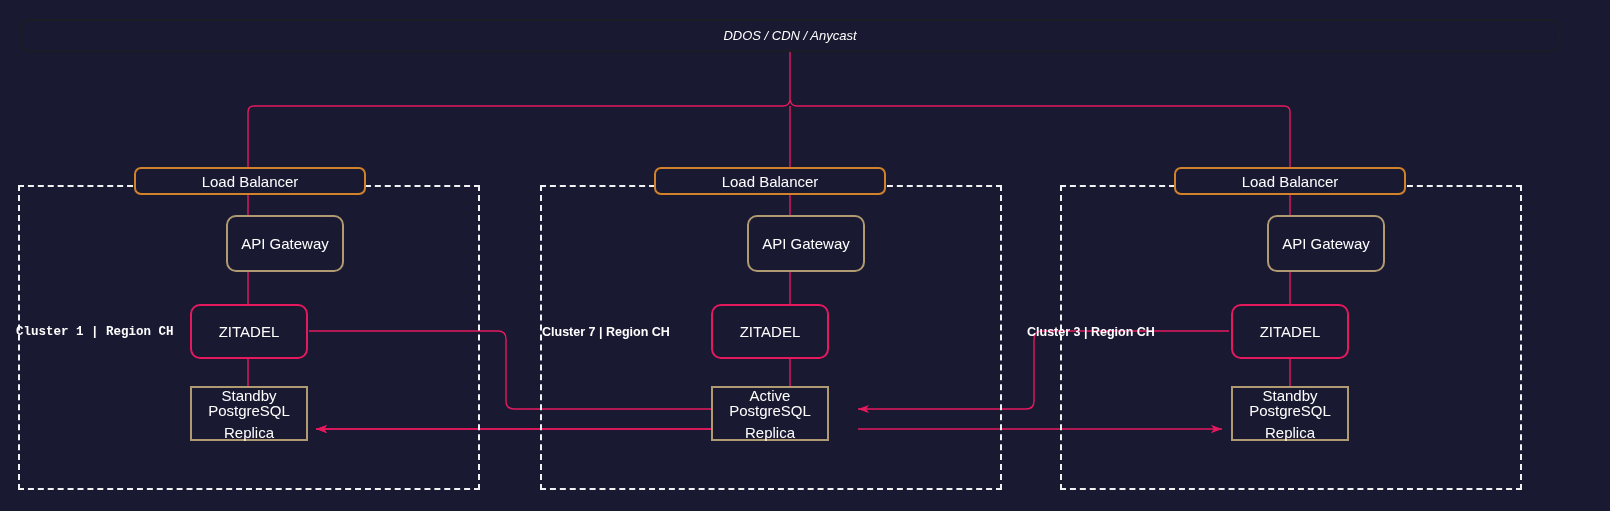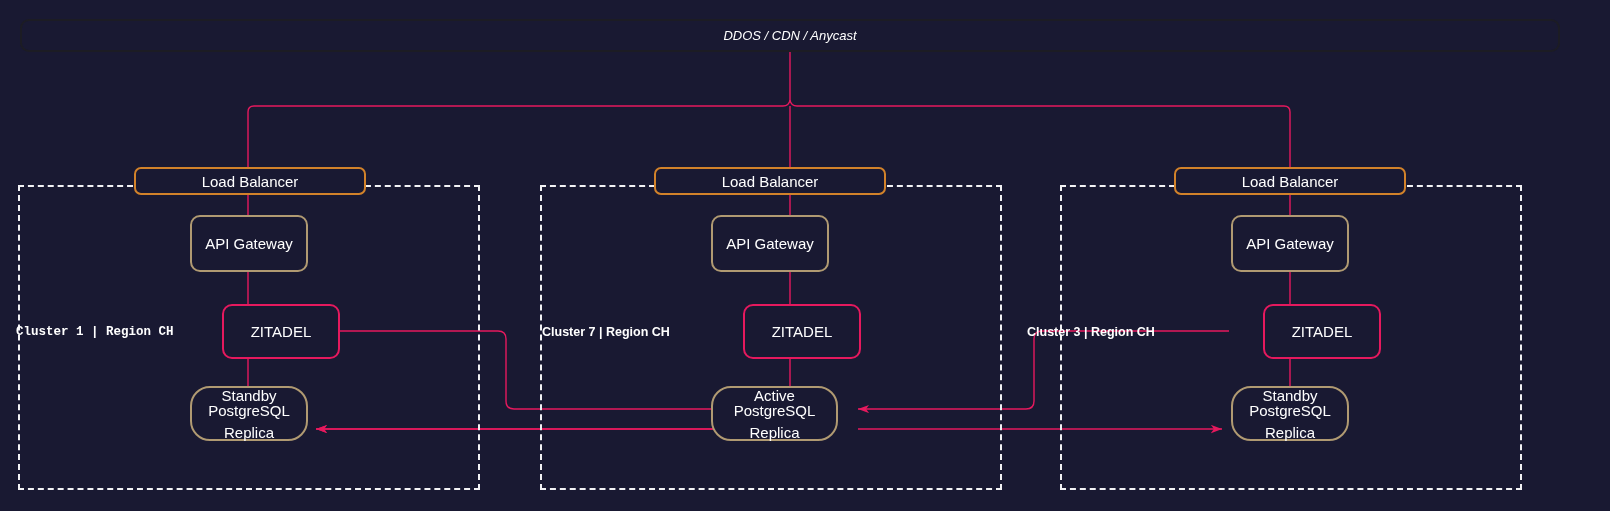--- a/index.html
+++ b/index.html
@@ -35,31 +35,31 @@
   }
   .node.lb{
     border-width:2px;
     border-color:#d2822a;
     border-radius:7px;
   }
   .node.gw{
     border-width:2px;
     border-color:#b09a72;
     border-radius:10px;
+    margin-left:36px;
   }
   .node.zitadel{
     border-width:2px;
     border-color:#e5195e;
     border-radius:10px;
-    margin-left:32px;
   }
   .node.db{
     border-width:2px;
     border-color:#b09a72;
-    border-radius:20px;
+    border-radius:0;
     gap:7px;
   }
   .cluster-box{
     position:absolute;
     box-sizing:border-box;
     border:2px dashed #f2f2f5;
     z-index:1;
     background:transparent;
   }
   .cluster-label{
@@ -148,21 +148,21 @@
   </div>
 
   <div class="node gw" style="left:711px;top:215px;width:118px;height:57px;">
     <span>API Gateway</span>
   </div>
 
   <div class="node zitadel" style="left:711px;top:304px;width:118px;height:55px;">
     <span>ZITADEL</span>
   </div>
 
-  <div class="node db" style="left:711px;top:386px;width:127px;height:55px;flex-direction:column;align-items:center;">
+  <div class="node db" style="left:711px;top:386px;width:118px;height:55px;flex-direction:column;align-items:center;">
     <span>Active PostgreSQL</span>
     <span>Replica</span>
   </div>
 
   <div class="cluster-box" style="left:1060px;top:185px;width:462px;height:305px;"></div>
   <div class="cluster-label" style="left:1027px;top:325px;">Cluster 3 | Region CH</div>
 
   <div class="node lb" style="left:1174px;top:167px;width:232px;height:28px;">
     <span>Load Balancer</span>
   </div>

